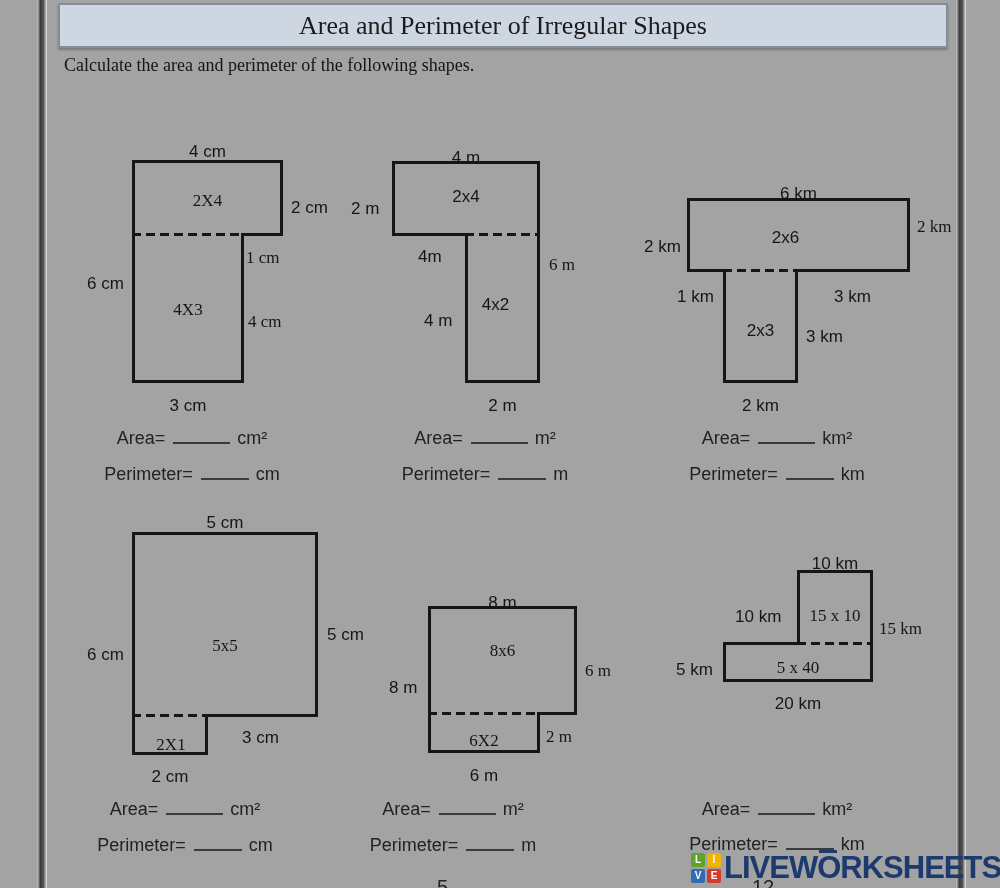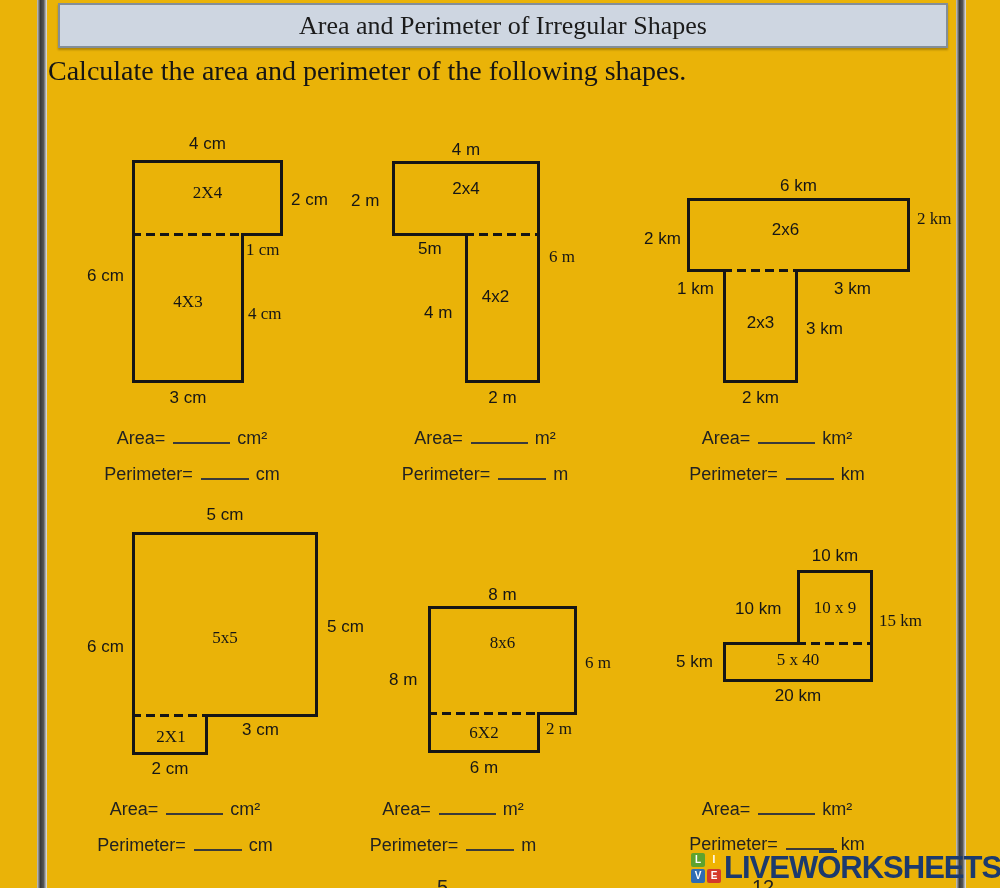--- a/index.html
+++ b/index.html
@@ -1,32 +1,32 @@
 <!DOCTYPE html>
 <html><head>
 <meta charset="utf-8">
 <style>
   html,body{margin:0;padding:0;background:#fff;}
-  .page{position:relative;width:1000px;height:888px;background:#eab308;overflow:hidden;
+  .page{position:relative;width:1000px;height:888px;background:#a3a3a3;overflow:hidden;
         font-family:"Liberation Sans",sans-serif;color:#111;}
   .vbar{position:absolute;top:0;bottom:0;width:10px;z-index:1;}
   .vbar.left{left:37px;background:linear-gradient(90deg,#c9c9c9,#3a3a3a 35%,#555 65%,#e9e9e9);}
   .vbar.right{left:956px;background:linear-gradient(90deg,#c9c9c9,#3a3a3a 35%,#555 65%,#e9e9e9);}
   .title-bar{position:absolute;left:58px;top:3px;width:890px;height:45px;background:#ced6e1;
              border:2px solid #838e99;box-sizing:border-box;display:flex;align-items:center;
              justify-content:center;font-family:"Liberation Serif",serif;font-size:26px;color:#1b1b1b;
              box-shadow:0 2px 2px rgba(0,0,0,.25);}
-  .instruction{position:absolute;left:48px;top:55px;font-family:"Liberation Serif",serif;
-               font-size:28px;color:#151515;}
+  .instruction{position:absolute;left:64px;top:55px;font-family:"Liberation Serif",serif;
+               font-size:18px;color:#151515;}
   .canvas{position:absolute;left:0;top:0;width:0;height:0;}
   .grp{position:absolute;left:0;top:0;width:0;height:0;}
   .rect{position:absolute;border:0 solid #161616;box-sizing:border-box;background:transparent;}
   .seg{position:absolute;height:3px;background:#161616;}
   .seg.dashed{background:repeating-linear-gradient(90deg,#161616 0 9px,transparent 9px 14px);}
-  .lbl{position:absolute;font-size:17px;white-space:nowrap;color:#161616;}
+  .lbl{position:absolute;font-size:17px;white-space:nowrap;color:#161616;margin-top:8px;}
   .lbl.c{text-align:center;}
   .serif{font-family:"Liberation Serif",serif;}
   .ans{position:absolute;font-size:18px;white-space:nowrap;color:#222;text-align:center;}
   .blank{display:inline-block;border-bottom:2px solid #3a3a3a;height:13px;vertical-align:baseline;
          margin:0 7px 0 8px;}
   .blank.a{width:57px;}
   .blank.p{width:48px;}
   .logo{position:absolute;left:691px;top:851px;display:flex;align-items:center;z-index:6;}
   .tiles{display:grid;grid-template-columns:14px 14px;grid-template-rows:14px 14px;gap:2px;margin-right:3px;}
   .tile{color:#fff;font-weight:bold;font-size:10px;line-height:14px;text-align:center;border-radius:2px;}
@@ -70,21 +70,21 @@
     </div>
 
     <div class="grp">
       <div class="rect" style="left:392px;top:161px;width:148px;height:75px;border-width:3px 3px 0 3px"></div>
       <div class="rect" style="left:465px;top:233px;width:75px;height:150px;border-width:0 3px 3px 3px"></div>
       <div class="seg dashed" style="left:465px;top:233px;width:75px"></div>
       <div class="seg" style="left:392px;top:233px;width:76px"></div>
       <div class="lbl c" style="left:392px;top:140px;width:148px">4 m</div>
       <div class="lbl c" style="left:392px;top:179px;width:148px">2x4</div>
       <div class="lbl" style="left:351px;top:191px">2 m</div>
-      <div class="lbl" style="left:418px;top:239px">5m</div>
+      <div class="lbl" style="left:418px;top:239px">4m</div>
       <div class="lbl serif" style="left:549px;top:247px">6 m</div>
       <div class="lbl c" style="left:465px;top:287px;width:61px">4x2</div>
       <div class="lbl" style="left:424px;top:303px">4 m</div>
       <div class="lbl c" style="left:465px;top:388px;width:75px">2 m</div>
     </div>
 
     <div class="grp">
       <div class="rect" style="left:687px;top:198px;width:223px;height:74px;border-width:3px 3px 0 3px"></div>
       <div class="rect" style="left:723px;top:269px;width:75px;height:114px;border-width:0 3px 3px 3px"></div>
       <div class="seg dashed" style="left:723px;top:269px;width:75px"></div>
@@ -128,21 +128,21 @@
       <div class="lbl c serif" style="left:428px;top:723px;width:112px">6X2</div>
       <div class="lbl c" style="left:428px;top:758px;width:112px">6 m</div>
     </div>
 
     <div class="grp">
       <div class="rect" style="left:797px;top:570px;width:76px;height:75px;border-width:3px 3px 0 3px"></div>
       <div class="rect" style="left:723px;top:642px;width:150px;height:40px;border-width:0 3px 3px 3px"></div>
       <div class="seg dashed" style="left:797px;top:642px;width:76px"></div>
       <div class="seg" style="left:723px;top:642px;width:77px"></div>
       <div class="lbl c" style="left:797px;top:546px;width:76px">10 km</div>
-      <div class="lbl c serif" style="left:797px;top:598px;width:76px">10 x 9</div>
+      <div class="lbl c serif" style="left:797px;top:598px;width:76px">15 x 10</div>
       <div class="lbl" style="left:735px;top:599px">10 km</div>
       <div class="lbl serif" style="left:879px;top:611px">15 km</div>
       <div class="lbl" style="left:676px;top:652px">5 km</div>
       <div class="lbl c serif" style="left:723px;top:650px;width:150px">5 x 40</div>
       <div class="lbl c" style="left:723px;top:686px;width:150px">20 km</div>
     </div>
 
     <div class="ans" style="left:87px;top:428px;width:210px">
       <span>Area=</span><span class="blank a"></span><span>cm²</span>
     </div>

